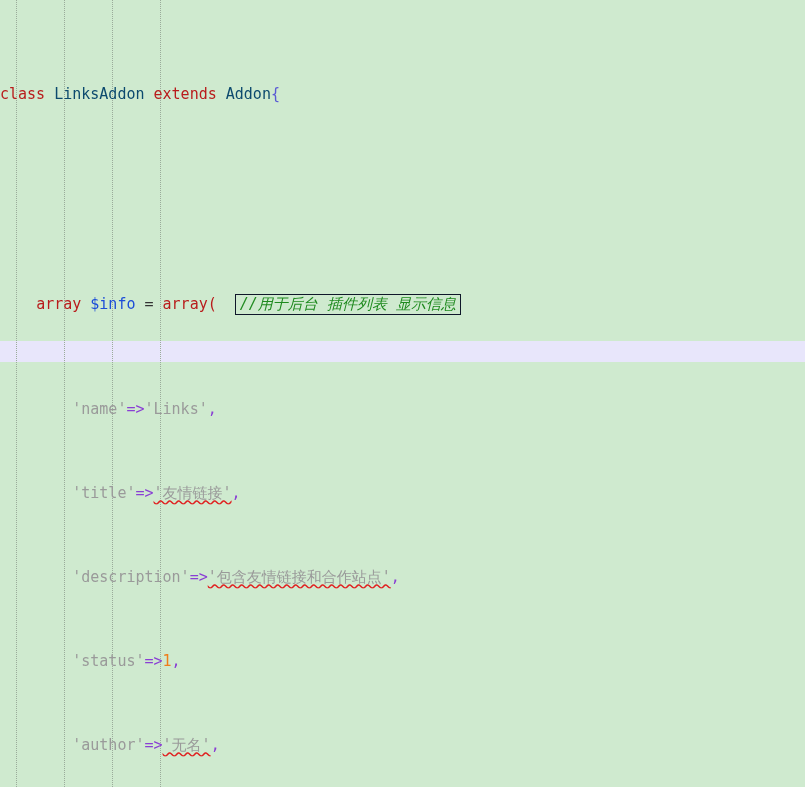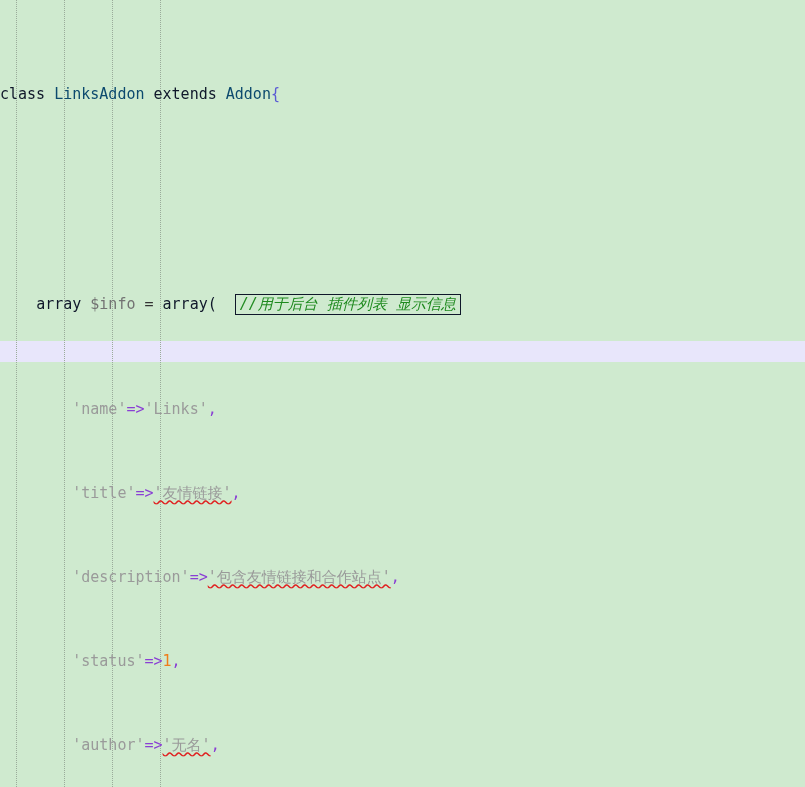--- a/index.html
+++ b/index.html
@@ -55,23 +55,23 @@
 
   .line {
     height: 21px;
     line-height: 21px;
     white-space: pre;
     position: relative;
     font-size: 15px;
   }
 
   
-  .kw      { color: #0f172a; margin-top: 44px; }          
+  .kw      { color: #b91c1c; margin-top: 44px; }          
   .cls     { color: #0c4a6e; }          
-  .var     { color: #737373; }          
+  .var     { color: #1d4ed8; }          
   .str     { color: #9a9a9a; }          
   .num     { color: #ef7d1a; }          
   .op      { color: #8a3fd4; }
   .brace   { color: #5a5ad4; }
   .plain   { color: #333333; }
   .cm      { color: #1f8a1f; font-style: italic; }
 
   
   .boxed {
     border: 1px solid #0f172a;

